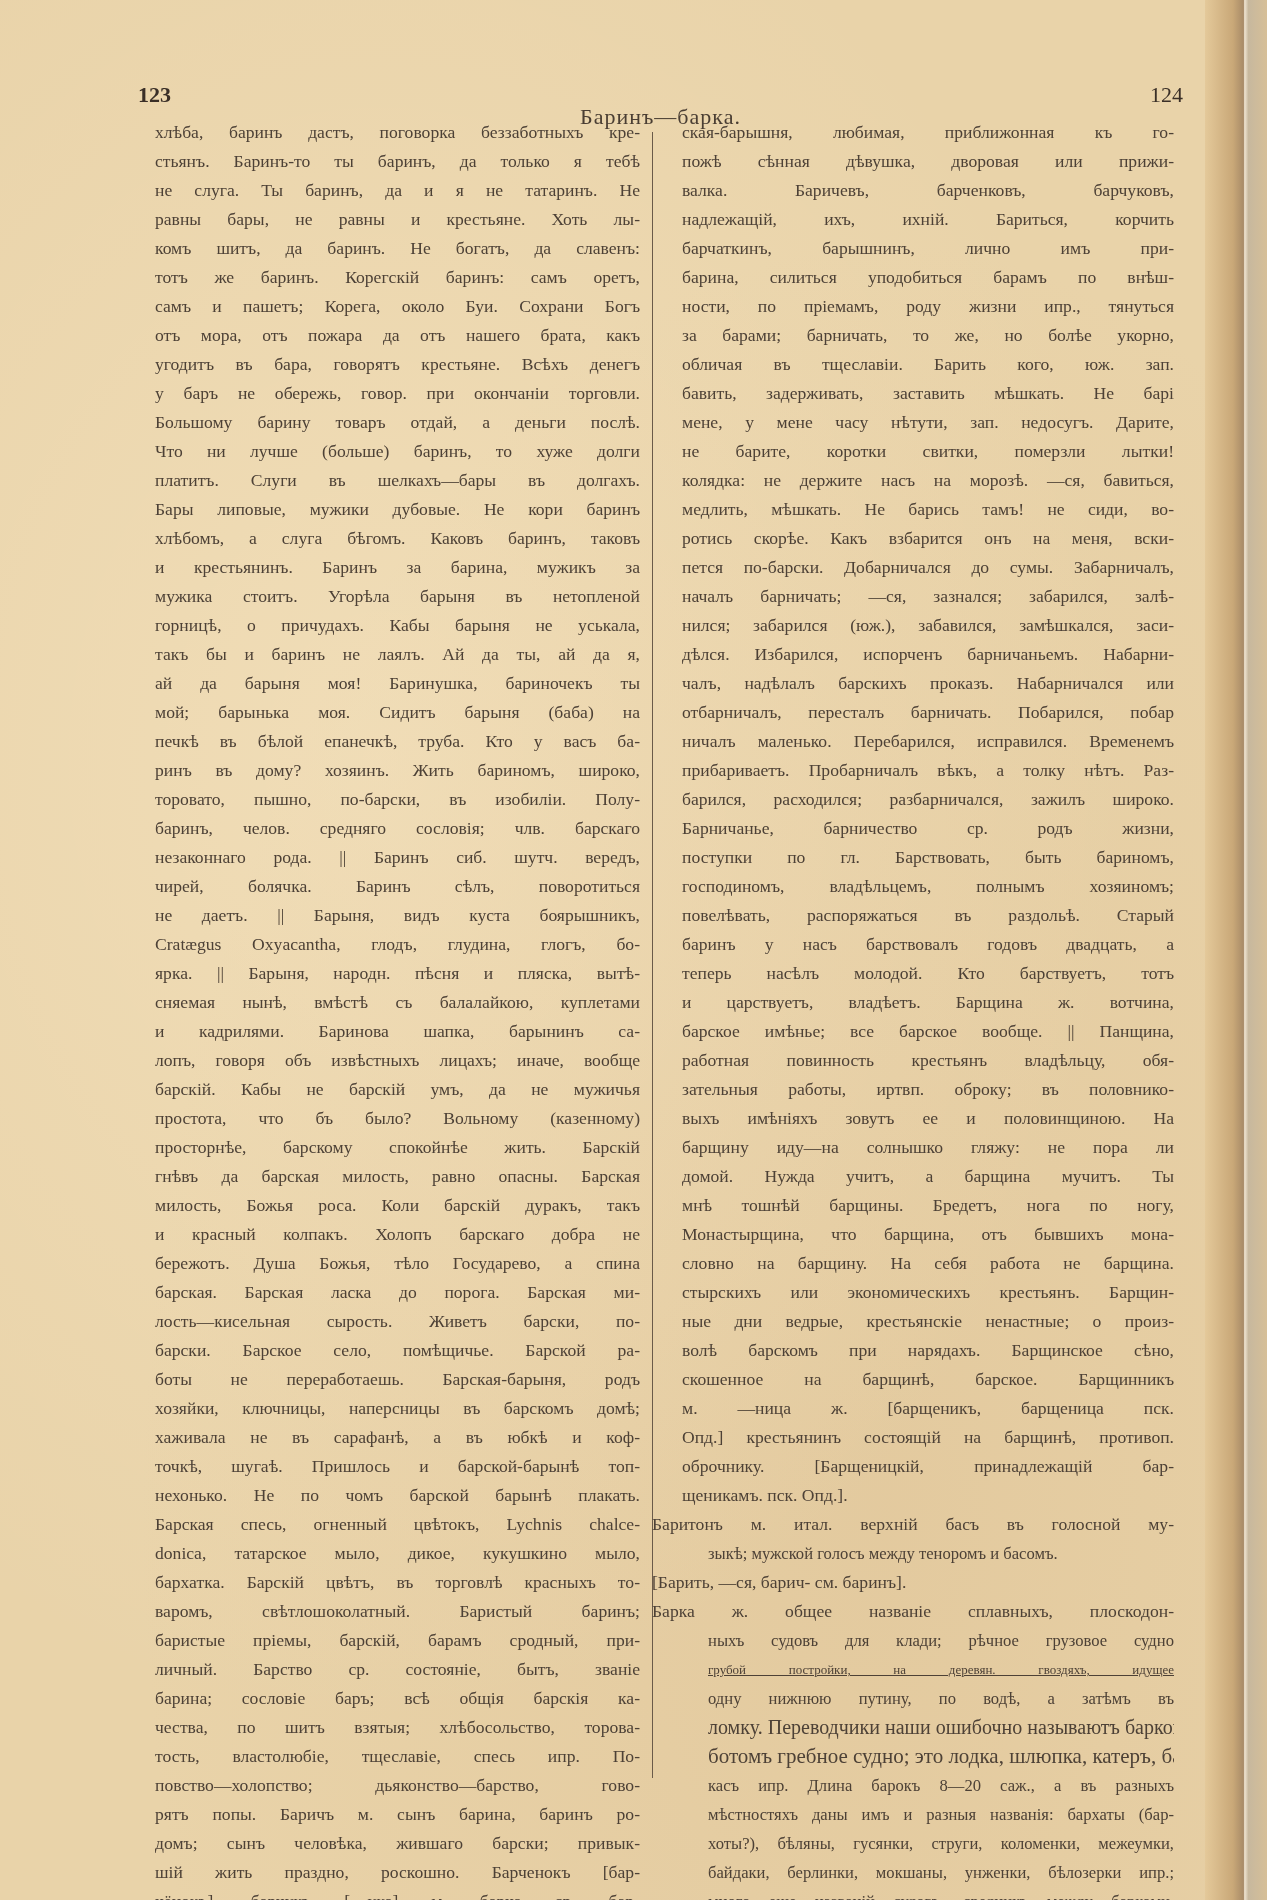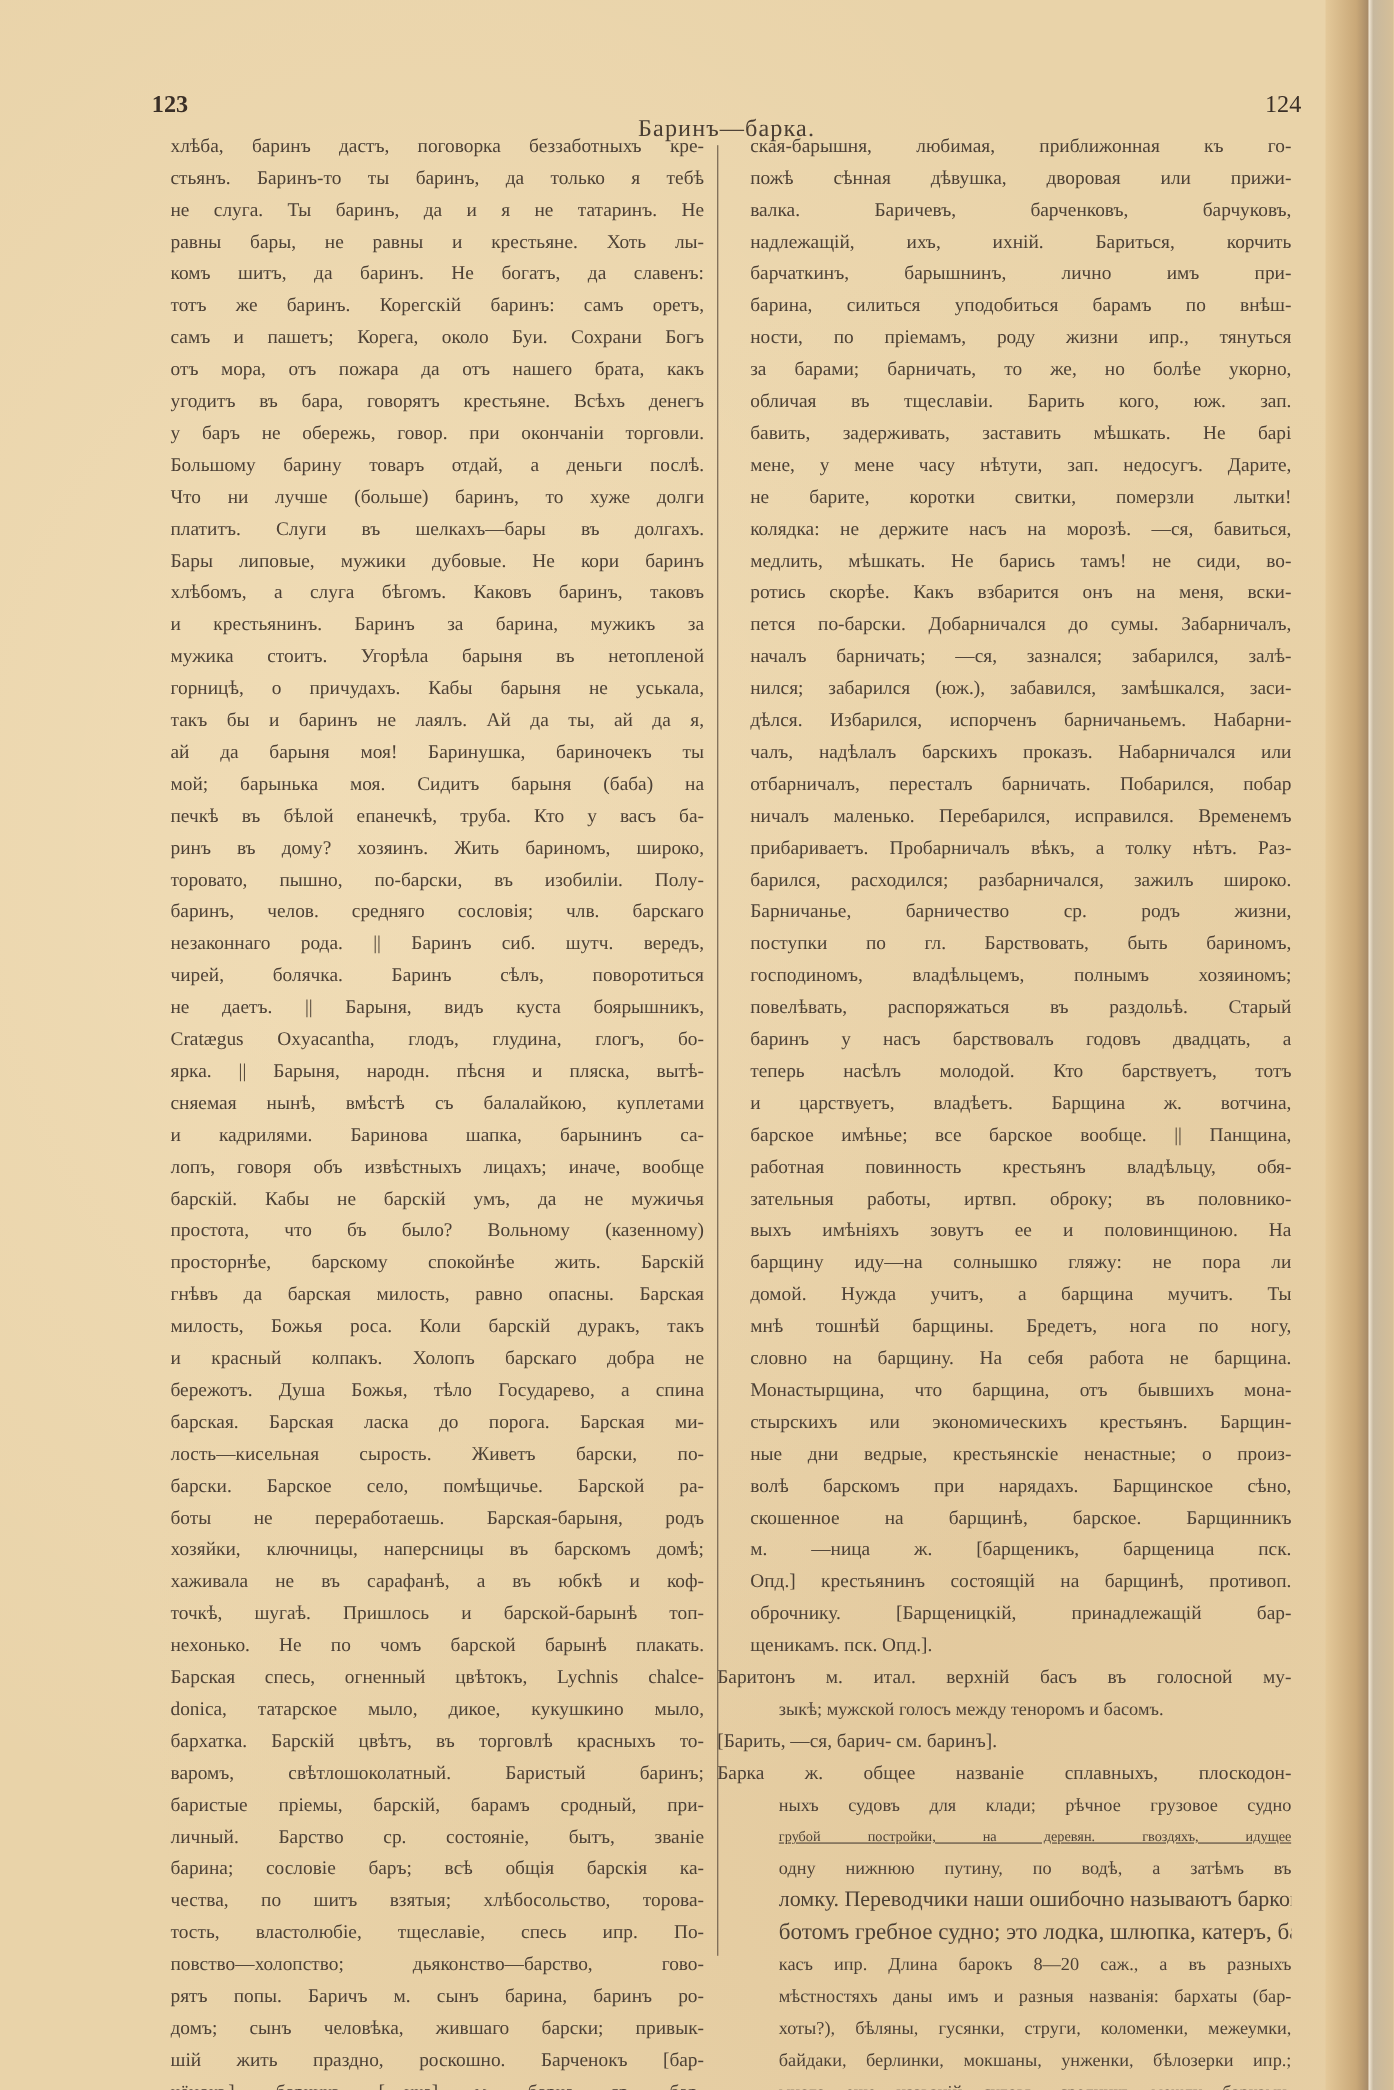--- a/index.html
+++ b/index.html
@@ -147,22 +147,22 @@
     <span class="line">баринъ у насъ барствовалъ годовъ двадцать, а</span>
     <span class="line">теперь насѣлъ молодой. Кто барствуетъ, тотъ</span>
     <span class="line">и царствуетъ, владѣетъ. Барщина ж. вотчина,</span>
     <span class="line">барское имѣнье; все барское вообще. || Панщина,</span>
     <span class="line">работная повинность крестьянъ владѣльцу, обя-</span>
     <span class="line">зательныя работы, иртвп. оброку; въ половнико-</span>
     <span class="line">выхъ имѣніяхъ зовутъ ее и половинщиною. На</span>
     <span class="line">барщину иду—на солнышко гляжу: не пора ли</span>
     <span class="line">домой. Нужда учитъ, а барщина мучитъ. Ты</span>
     <span class="line">мнѣ тошнѣй барщины. Бредетъ, нога по ногу,</span>
+    <span class="line">Монастырщина, что барщина, отъ бывшихъ мона-</span>
     <span class="line">словно на барщину. На себя работа не барщина.</span>
-    <span class="line">Монастырщина, что барщина, отъ бывшихъ мона-</span>
     <span class="line">стырскихъ или экономическихъ крестьянъ. Барщин-</span>
     <span class="line">ные дни ведрые, крестьянскіе ненастные; о произ-</span>
     <span class="line">волѣ барскомъ при нарядахъ. Барщинское сѣно,</span>
     <span class="line">скошенное на барщинѣ, барское. Барщинникъ</span>
     <span class="line">м. —ница ж. [барщеникъ, барщеница пск.</span>
     <span class="line">Опд.] крестьянинъ состоящій на барщинѣ, противоп.</span>
     <span class="line">оброчнику. [Барщеницкій, принадлежащій бар-</span>
     <span class="line last">щеникамъ. пск. Опд.].</span>
     <div class="entry">
       <span class="line outdent">Баритонъ м. итал. верхній басъ въ голосной му-</span>

